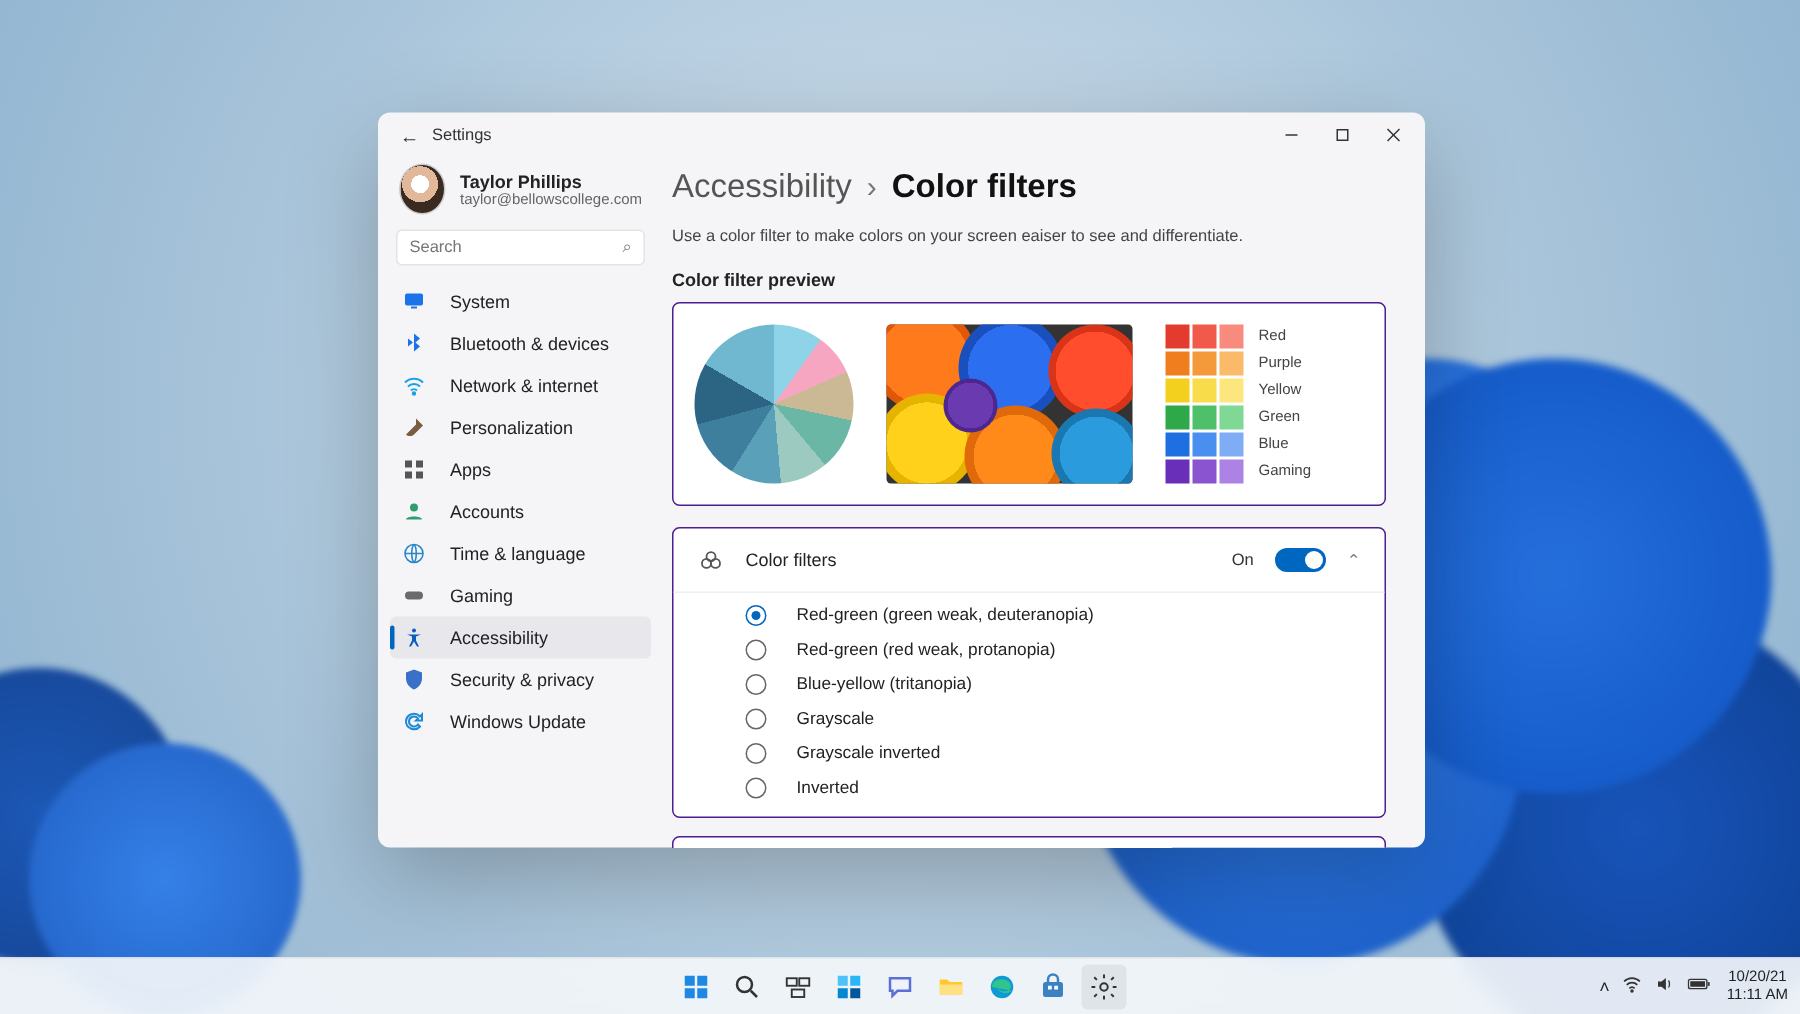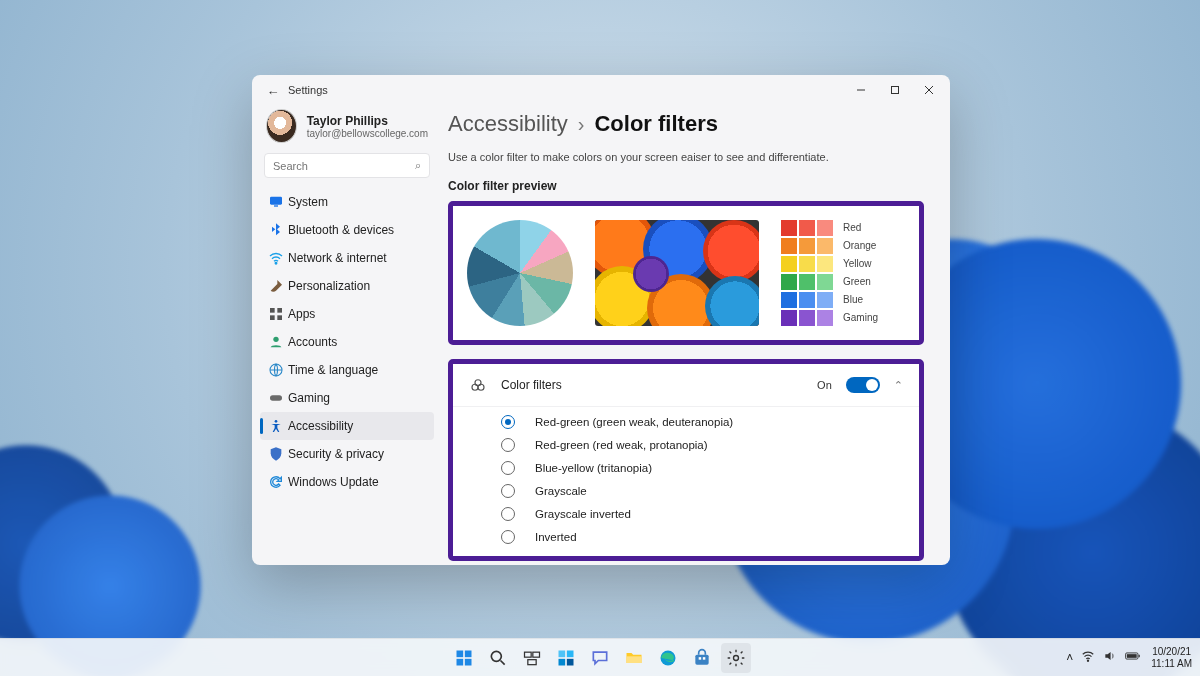--- a/index.html
+++ b/index.html
@@ -63,21 +63,21 @@
   .profile-email { font-size: 10px; color: #666; }
   .search {
     display: flex; align-items: center; background: #fff; border: 1px solid #e3e3e6;
     border-radius: 4px; padding: 5px 8px; margin: 0 4px 10px 4px; font-size: 11px; color: #777;
   }
   .search input {
     border: none; outline: none; flex: 1; font-size: 11px; background: transparent; color:#333;
   }
   .nav { display: flex; flex-direction: column; gap: 0; }
   .nav-item {
-    display: flex; align-items: center; gap: 4px; padding: 6px 8px; border-radius: 4px;
+    display: flex; align-items: center; gap: 16px; padding: 6px 8px; border-radius: 4px;
     font-size: 12px; color: #222; cursor: pointer; position: relative;
   }
   .nav-item.active { background: #e8e8ec; }
   .nav-item.active::before {
     content: ""; position: absolute; left: 0; top: 6px; bottom: 6px; width: 3px;
     background: #0067c0; border-radius: 2px;
   }
   .nav-icon { width: 16px; height: 16px; display:flex; align-items:center; justify-content:center; }
 
   
@@ -86,21 +86,21 @@
   .content::-webkit-scrollbar-thumb { background: #c8c8cc; border-radius: 2px; }
 
   .breadcrumb { display: flex; align-items: baseline; gap: 10px; margin-bottom: 14px; }
   .bc-parent { font-size: 22px; color: #555; }
   .bc-sep { font-size: 20px; color: #777; }
   .bc-current { font-size: 22px; font-weight: 600; color: #111; }
   .desc { font-size: 11px; color: #444; margin-bottom: 16px; }
   .section-label { font-size: 12px; font-weight: 600; color: #222; margin-bottom: 8px; }
 
   .card {
-    background: #fff; border: 5px solid #4c1d95; border-radius: 5px;
+    background: #fff; border: 1px solid #4c1d95; border-radius: 5px;
   }
   .preview-card { padding: 14px; display: flex; align-items: center; gap: 22px; margin-bottom: 14px; }
 
   
   .pie {
     width: 106px; height: 106px; border-radius: 50%;
     background: conic-gradient(
       #8fd3e8 0 36deg,
       #f7a6c1 36deg 66deg,
       #cbb996 66deg 102deg,
@@ -371,21 +371,21 @@
               <div class="sw" style="background: rgb(127, 216, 148);"></div>
               <div class="sw" style="background: rgb(30, 111, 224);"></div>
               <div class="sw" style="background: rgb(74, 142, 240);"></div>
               <div class="sw" style="background: rgb(126, 173, 246);"></div>
               <div class="sw" style="background: rgb(106, 47, 184);"></div>
               <div class="sw" style="background: rgb(138, 84, 208);"></div>
               <div class="sw" style="background: rgb(172, 130, 228);"></div>
             </div>
           <div class="palette-labels" id="palette-labels">
               <span>Red</span>
-              <span>Orange</span>
+              <span>Purple</span>
               <span>Yellow</span>
               <span>Green</span>
               <span>Blue</span>
               <span>Gaming</span>
             </div>
         </div>
       </div>
 
       <div class="card toggle-card">
         <div class="setting-row">

